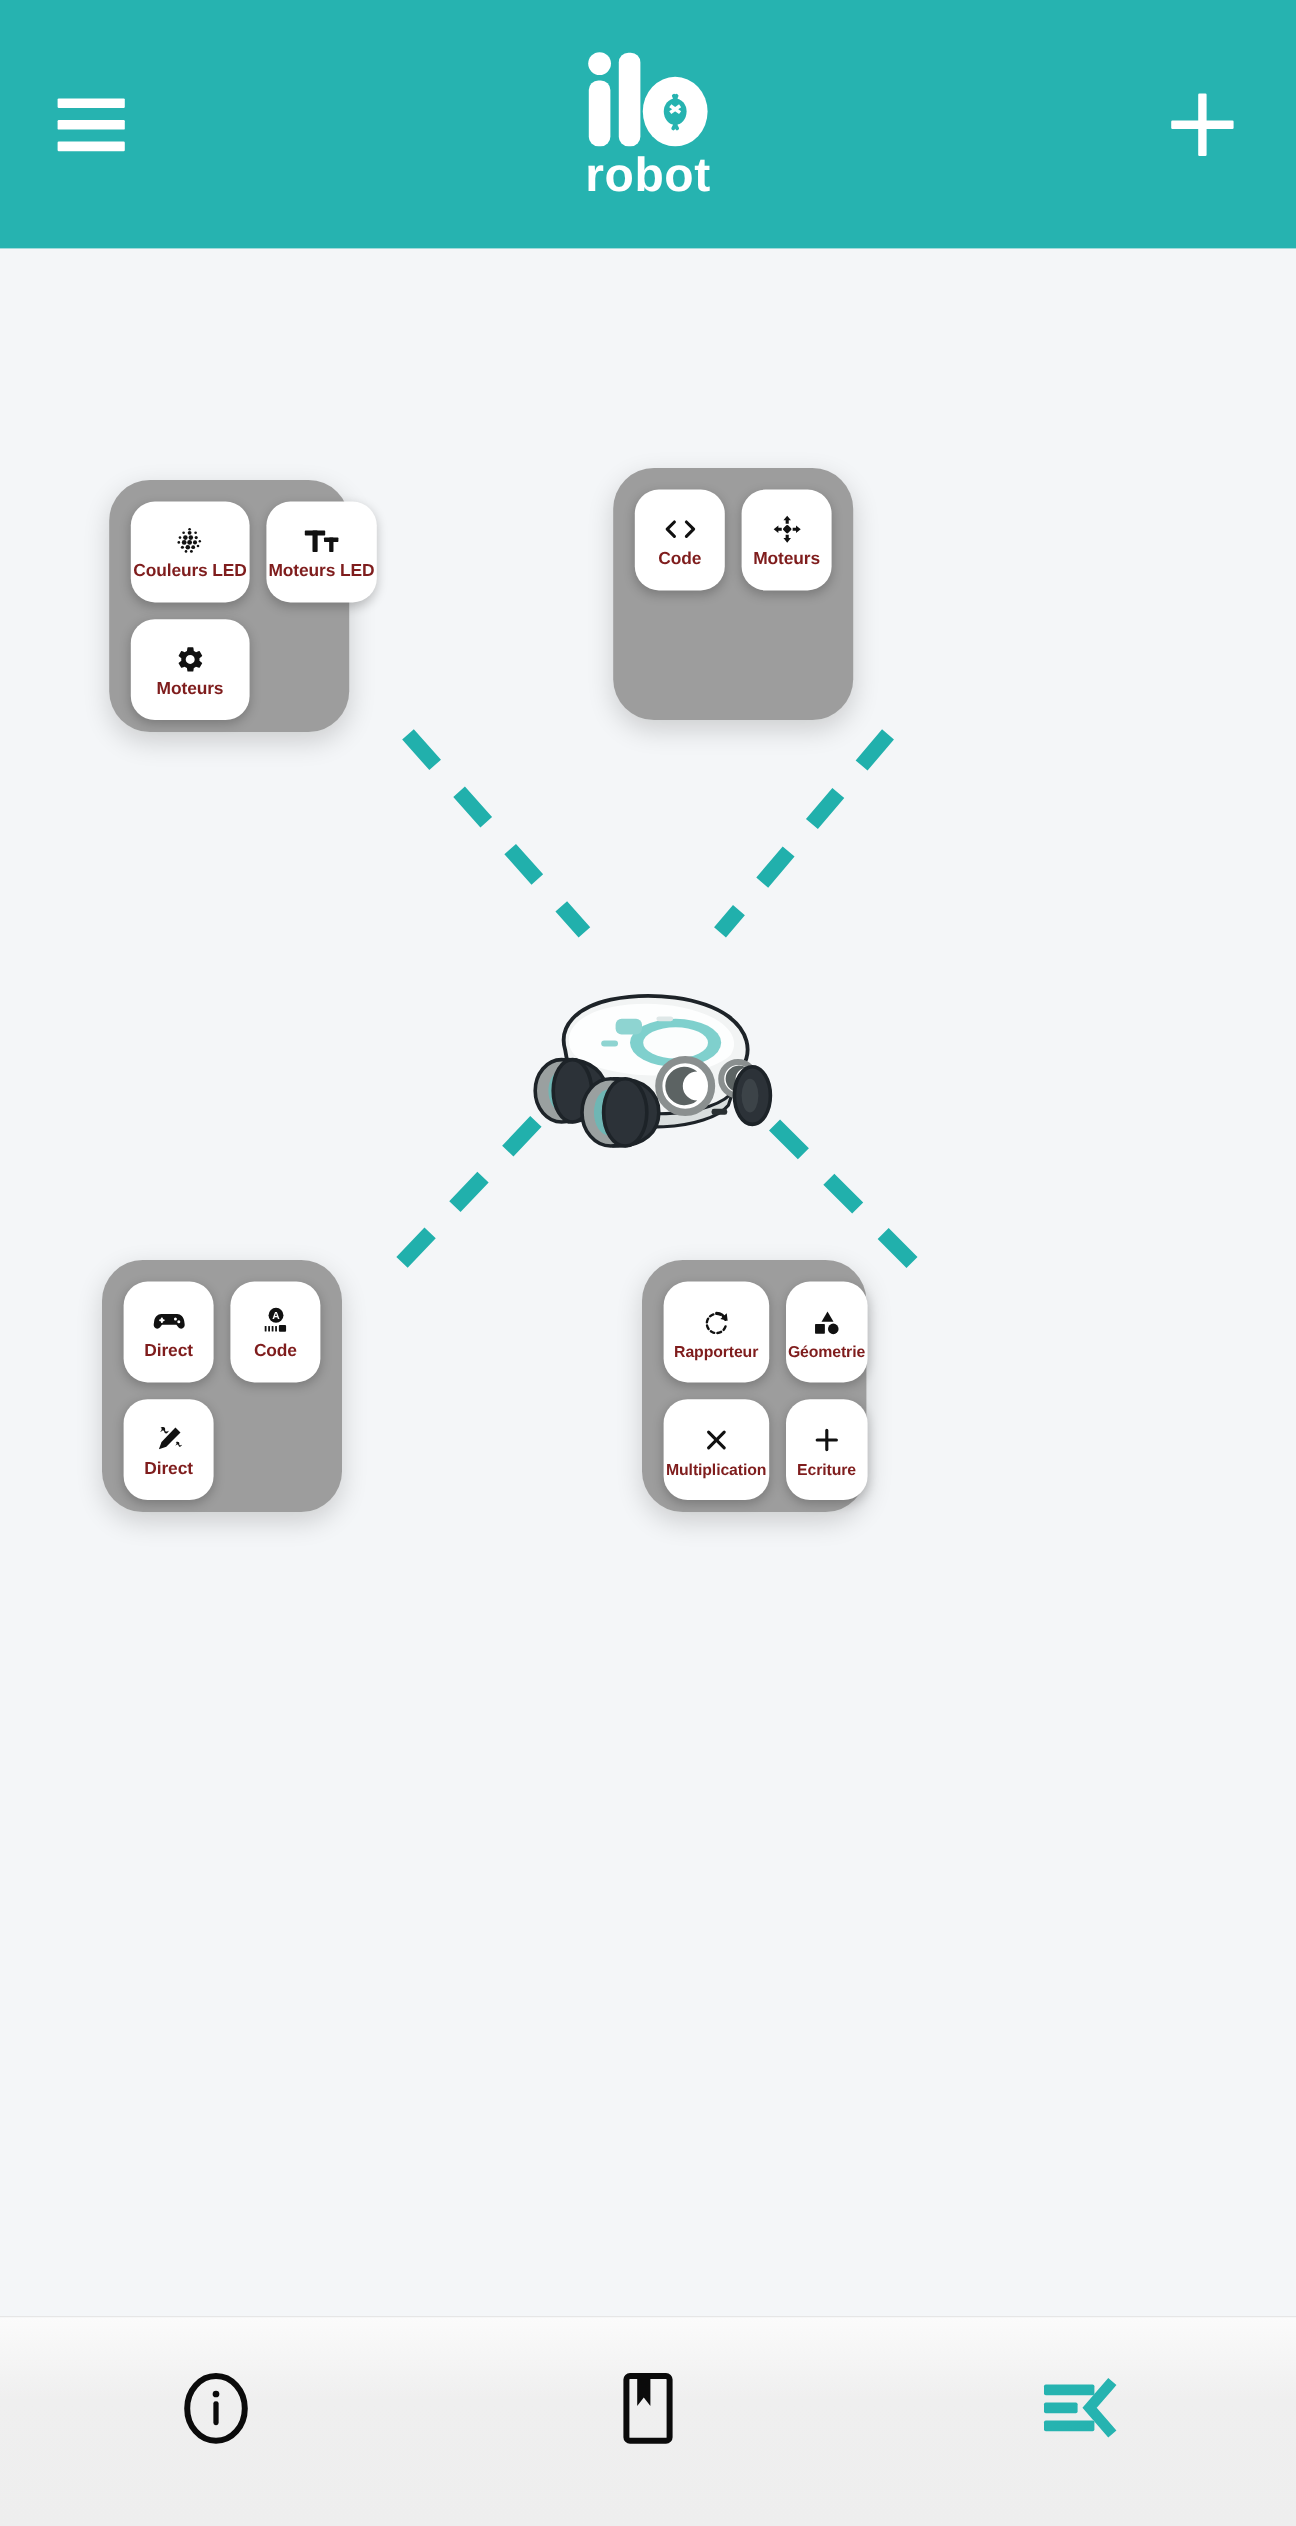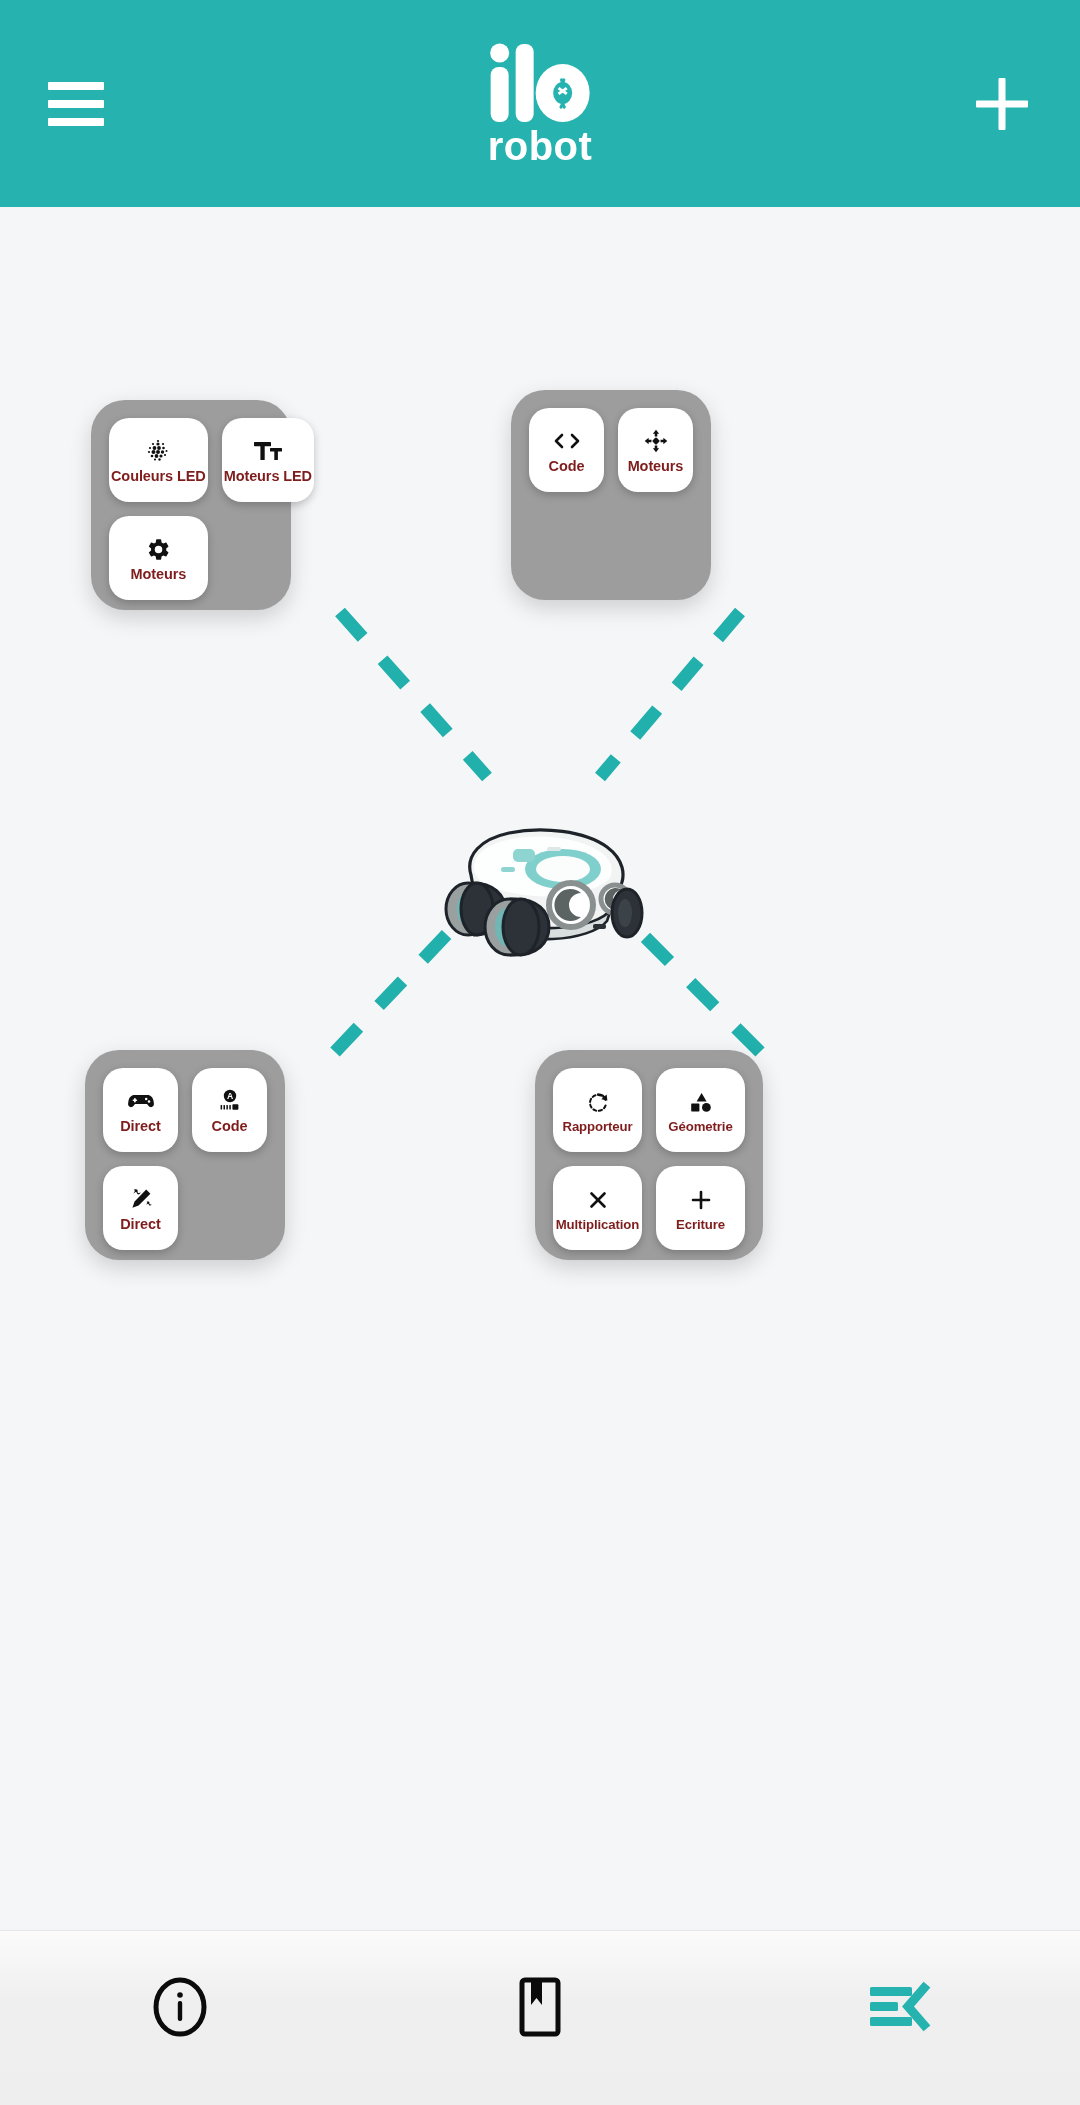--- a/index.html
+++ b/index.html
@@ -118,21 +118,21 @@
     padding: 18px;
     display: grid;
     grid-template-columns: 1fr 1fr;
     grid-auto-rows: 84px;
     gap: 14px;
     align-content: start;
   }
   .panel-tl { left: 91px;  top: 193px; width: 200px; height: 210px; }
   .panel-tr { left: 511px; top: 183px; width: 200px; height: 210px; }
   .panel-bl { left: 85px;  top: 843px; width: 200px; height: 210px; }
-  .panel-br { left: 535px; top: 843px; width: 228px; height: 210px; }
+  .panel-br { left: 535px; top: 843px; width: 187px; height: 210px; }
 
   .tile {
     background: #ffffff;
     border-radius: 20px;
     box-shadow: 0 3px 9px rgba(0,0,0,0.22);
     display: flex;
     flex-direction: column;
     align-items: center;
     justify-content: center;
     cursor: pointer;

